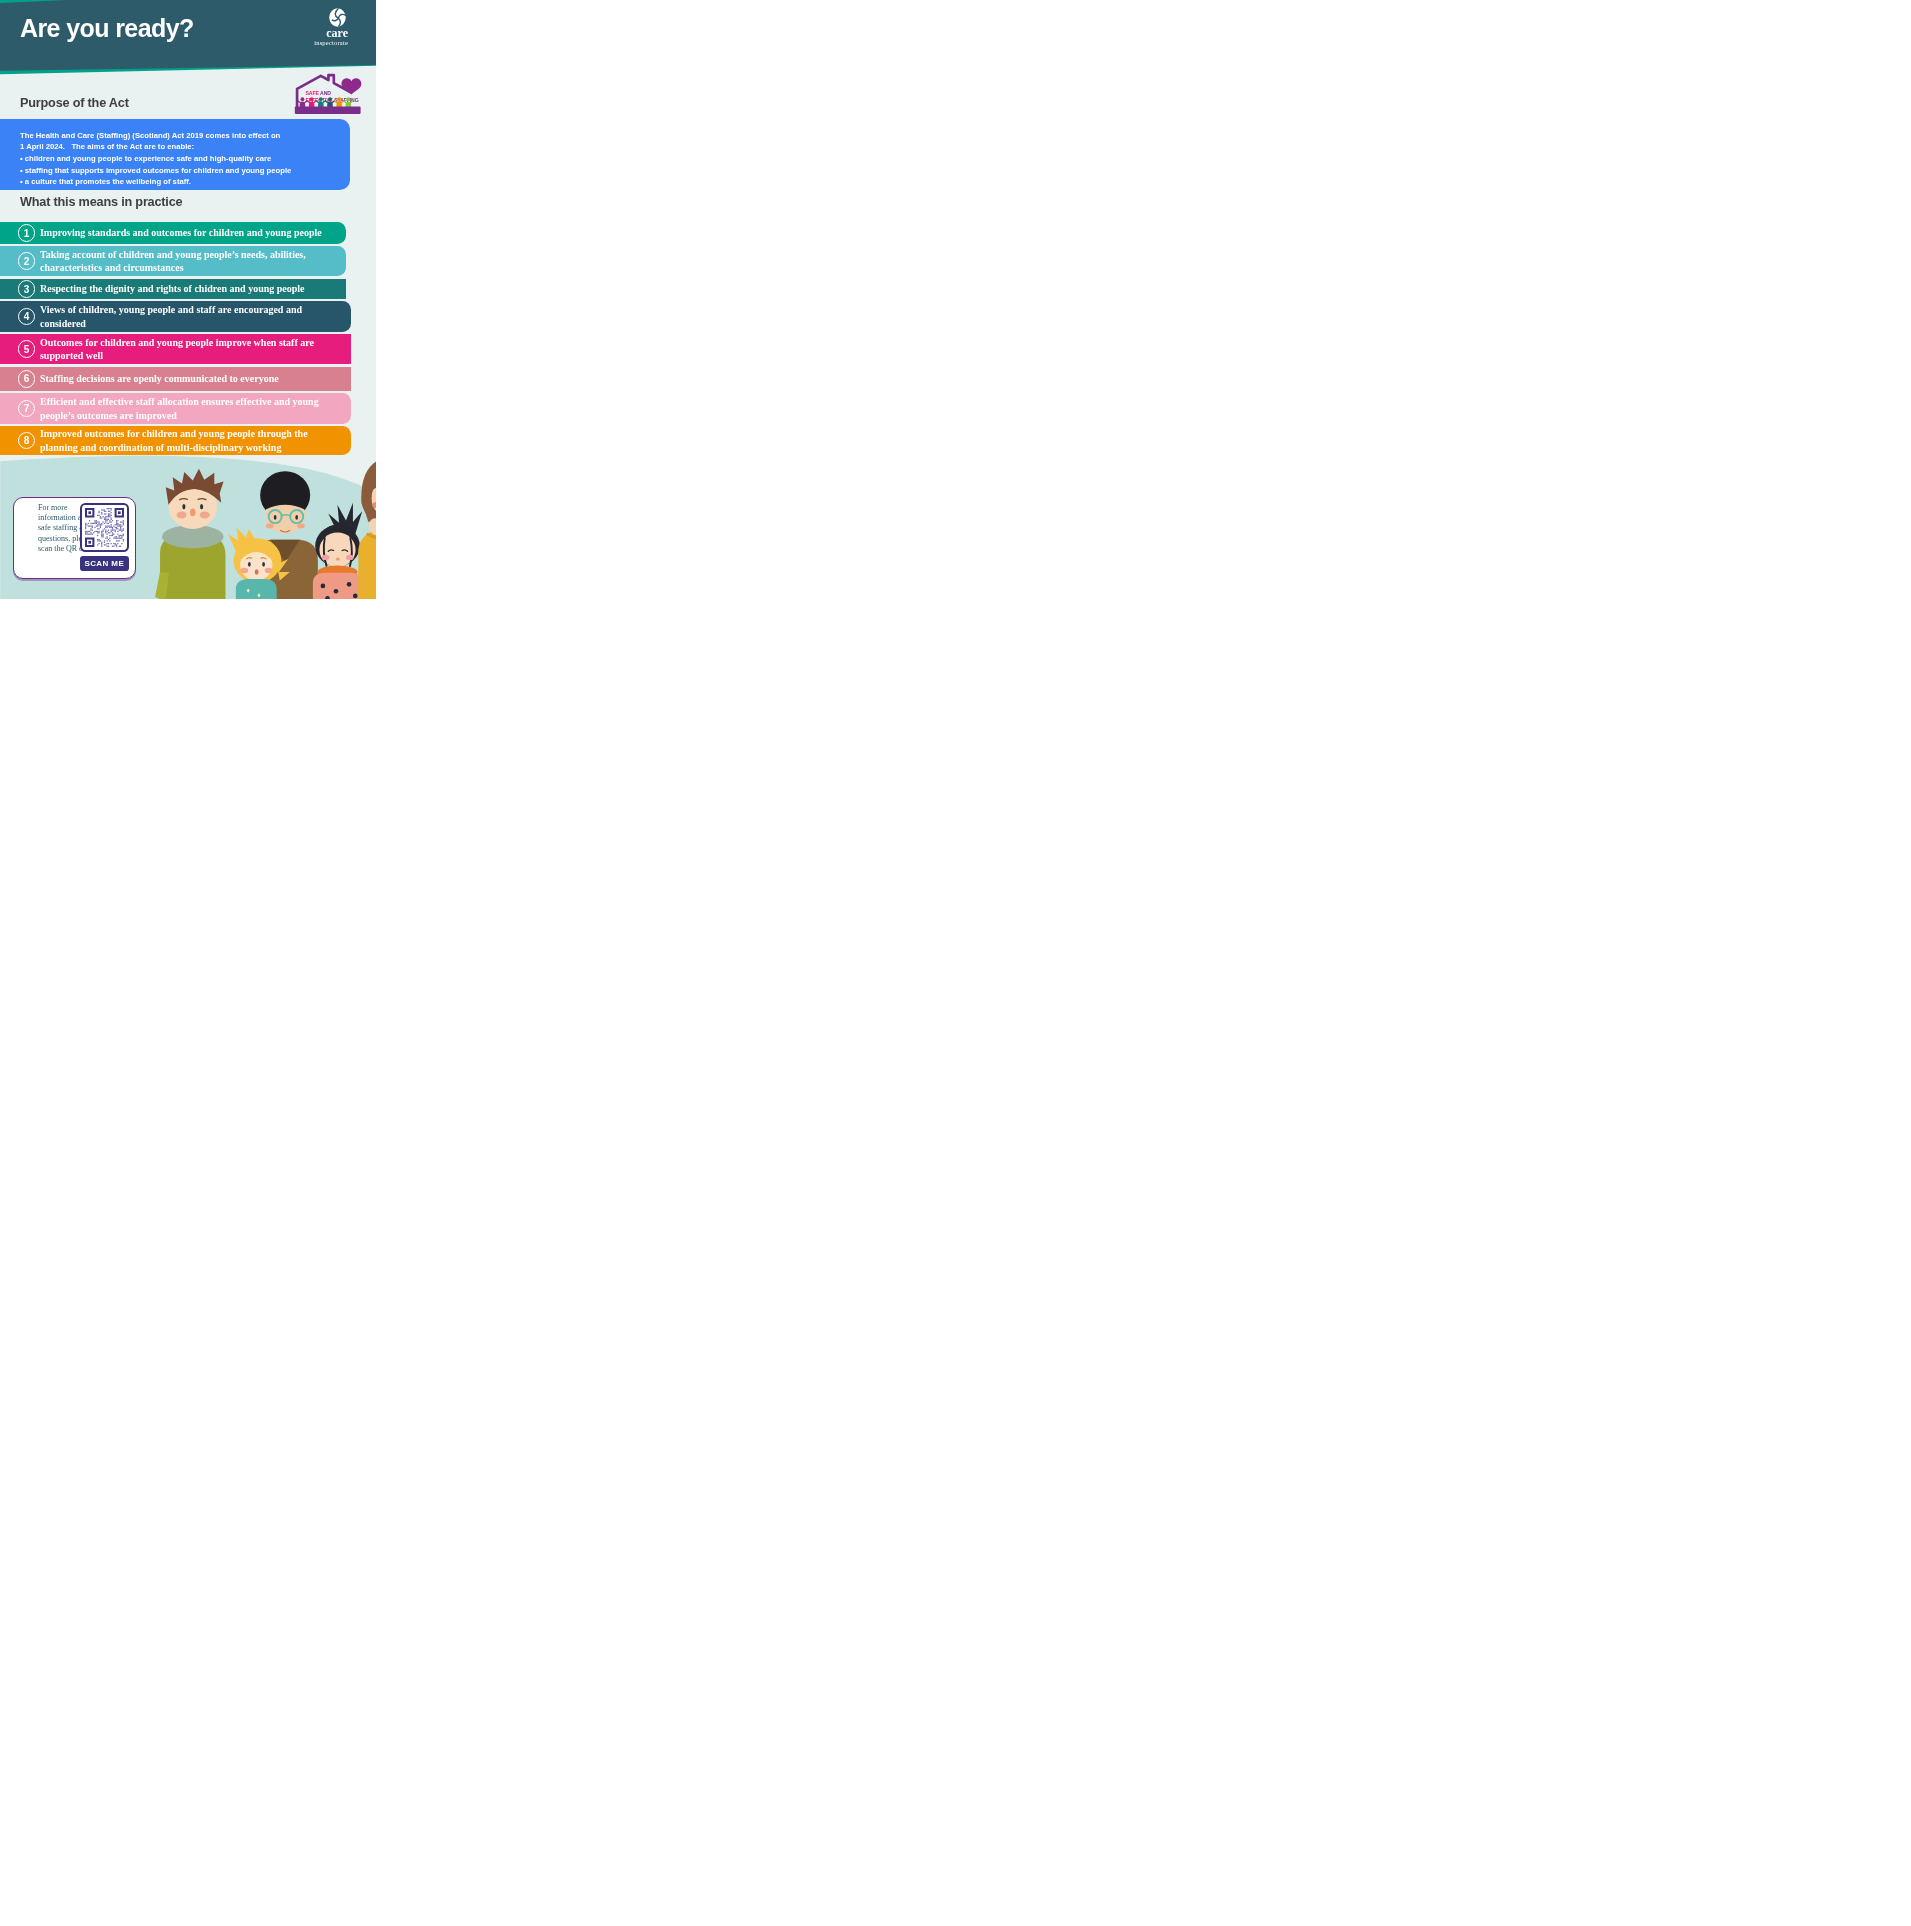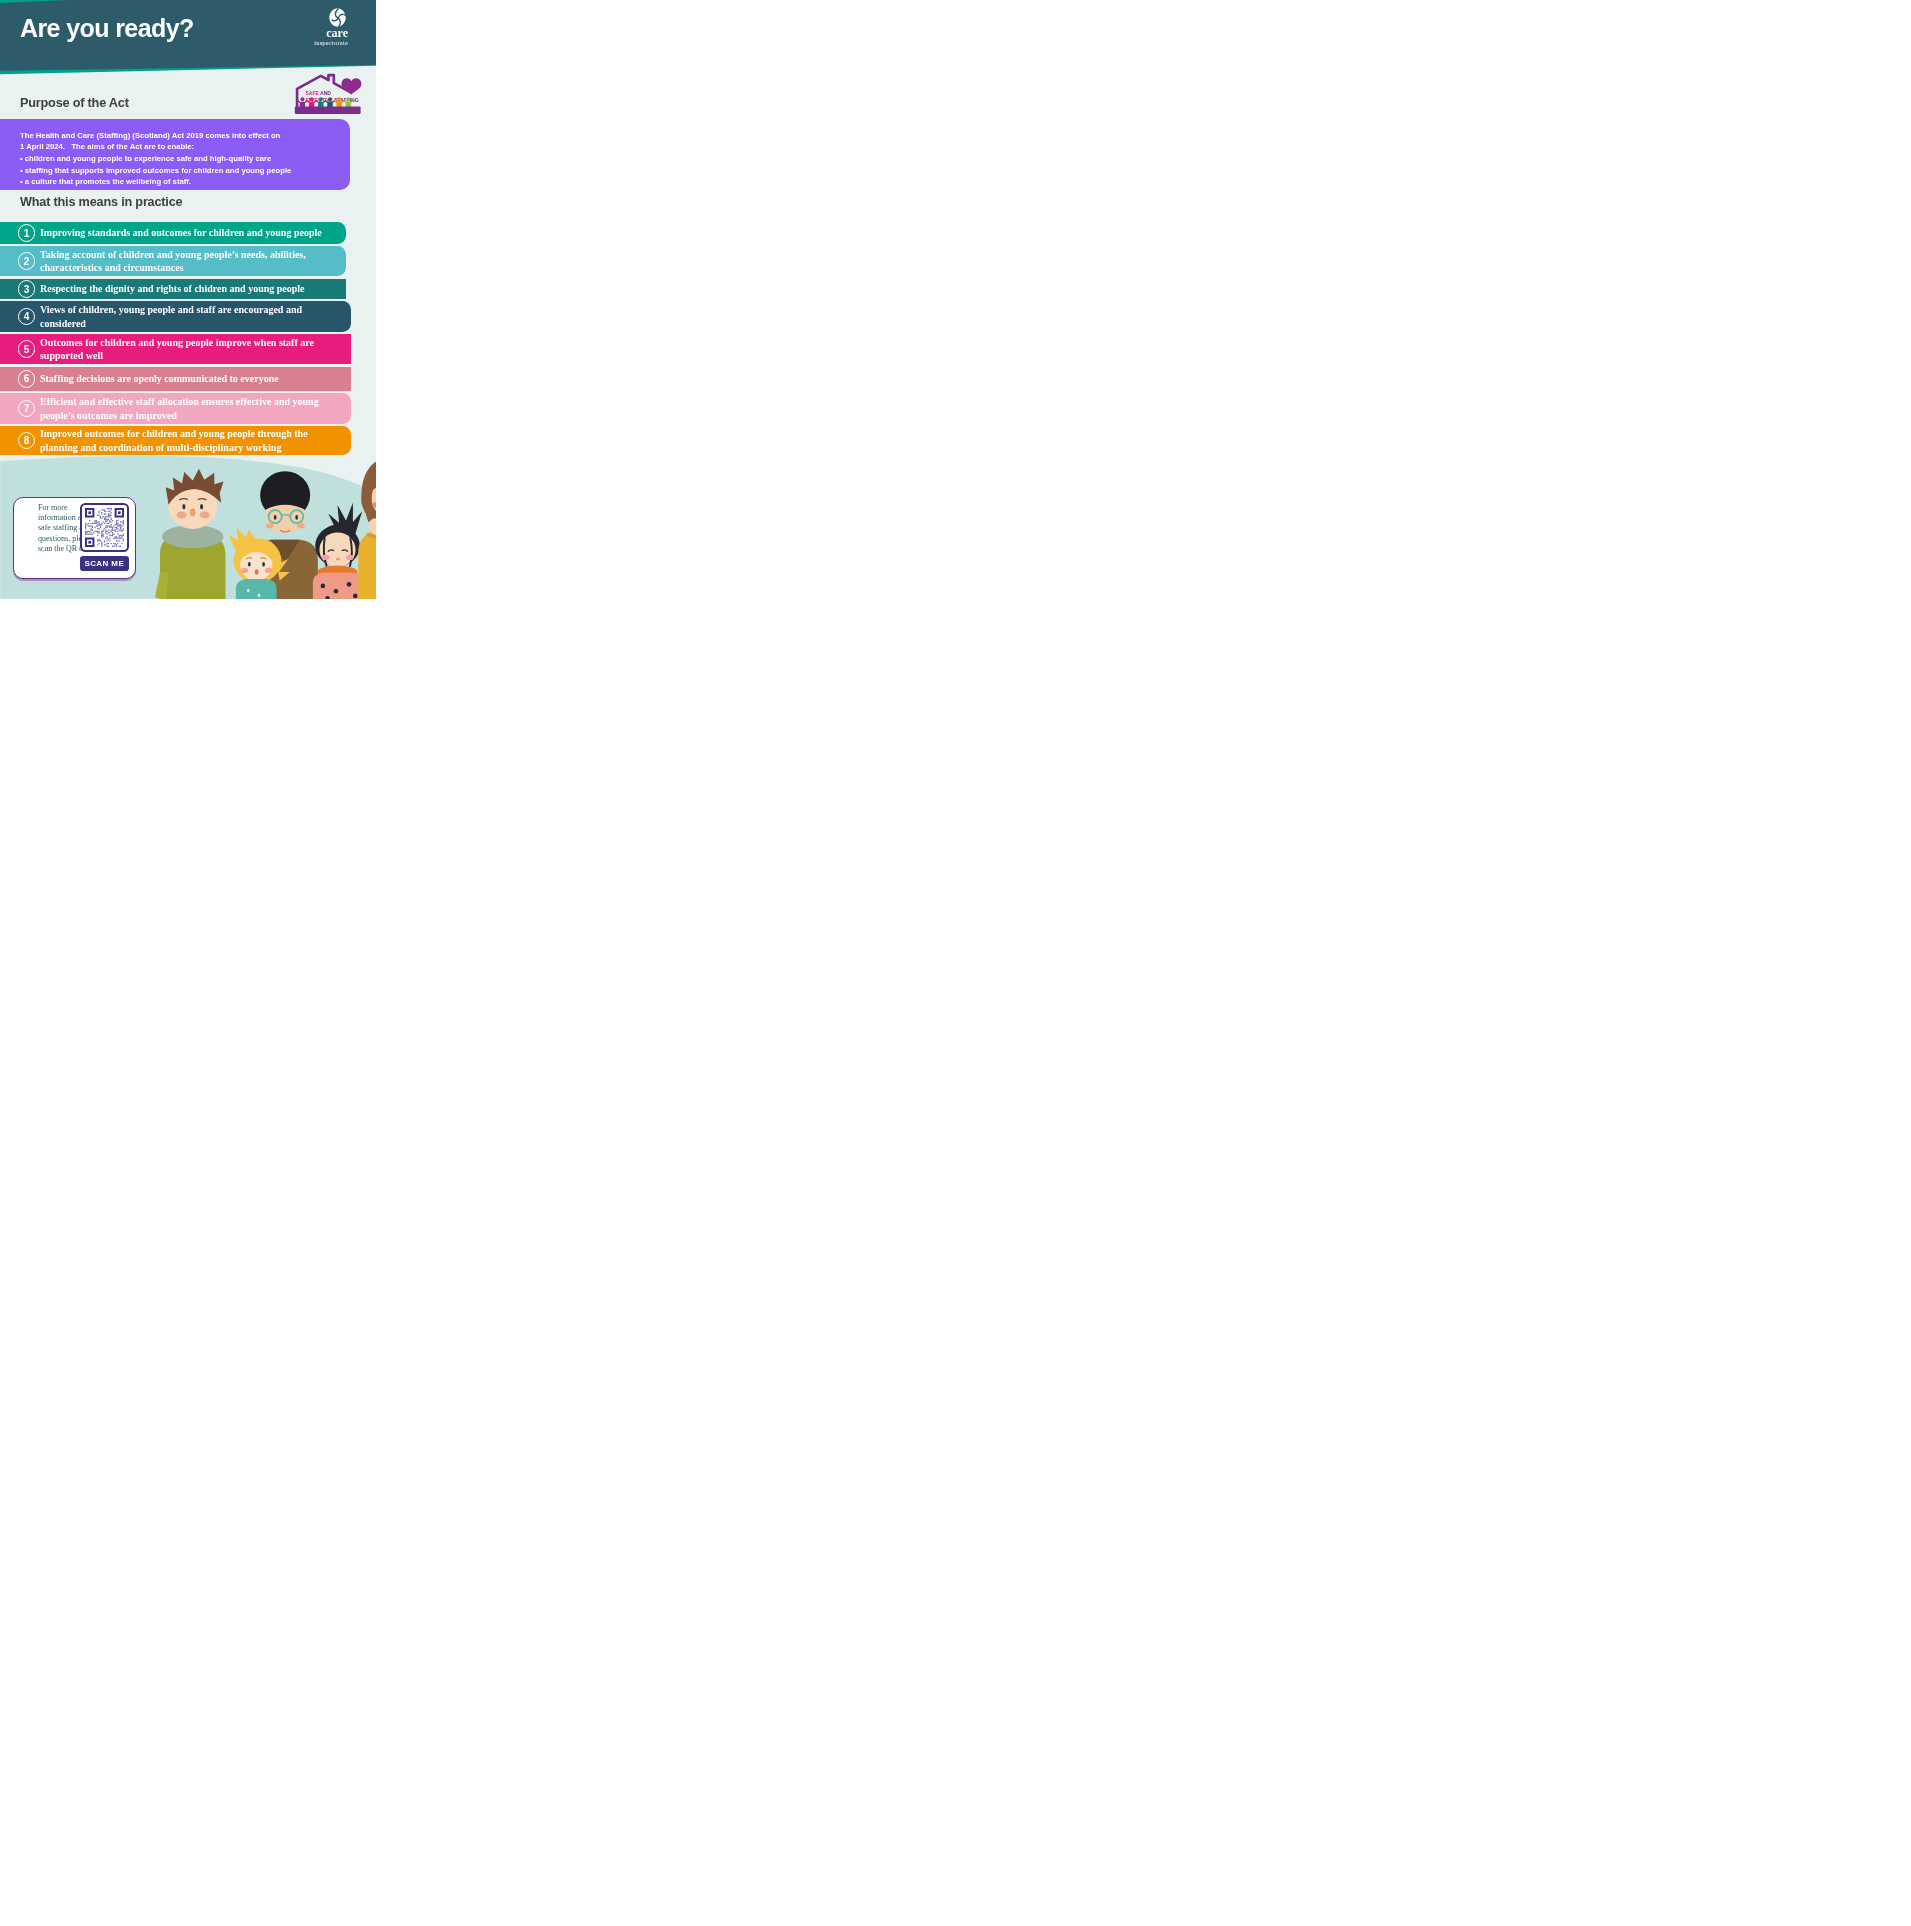--- a/index.html
+++ b/index.html
@@ -15,21 +15,21 @@
   .ci-logo svg{display:block;margin:0 0 0.8px auto;}
   .ci-word1{font-family:"Liberation Serif","DejaVu Serif",serif;font-weight:bold;font-size:12px;line-height:1;}
   .ci-word2{font-family:"Liberation Serif","DejaVu Serif",serif;font-size:6.5px;line-height:1.25;letter-spacing:0.2px;}
 
   
   .badge{position:absolute;right:10.8px;top:72px;width:75px;height:44px;}
 
   
   .h-section{position:absolute;left:20px;color:#404040;font-size:12.7px;font-weight:bold;letter-spacing:-0.2px;}
   #purpose-heading{top:96px;}
-  .pbox{position:absolute;left:0;top:119px;width:350px;height:71px;background:#8b5cf6;
+  .pbox{position:absolute;left:0;top:119px;width:350px;height:71px;background:#3b82f6;
     border-radius:0 10px 10px 0;color:#fff;font-weight:bold;font-size:7.7px;line-height:11.6px;
     padding:10.8px 0 0 20px;box-sizing:border-box;}
   .pbox div{white-space:pre-wrap;}
 
   
   #practice-heading{top:195px;}
   .bar{position:absolute;left:0;display:flex;align-items:center;color:#fff;}
   .r{border-radius:0 8.5px 8.5px 0;}
   .num{width:17.7px;height:17.7px;flex:0 0 auto;margin-left:17.7px;border:1px solid #fff;border-radius:50%;
     display:flex;align-items:center;justify-content:center;font-size:10px;font-weight:bold;box-sizing:border-box;}

